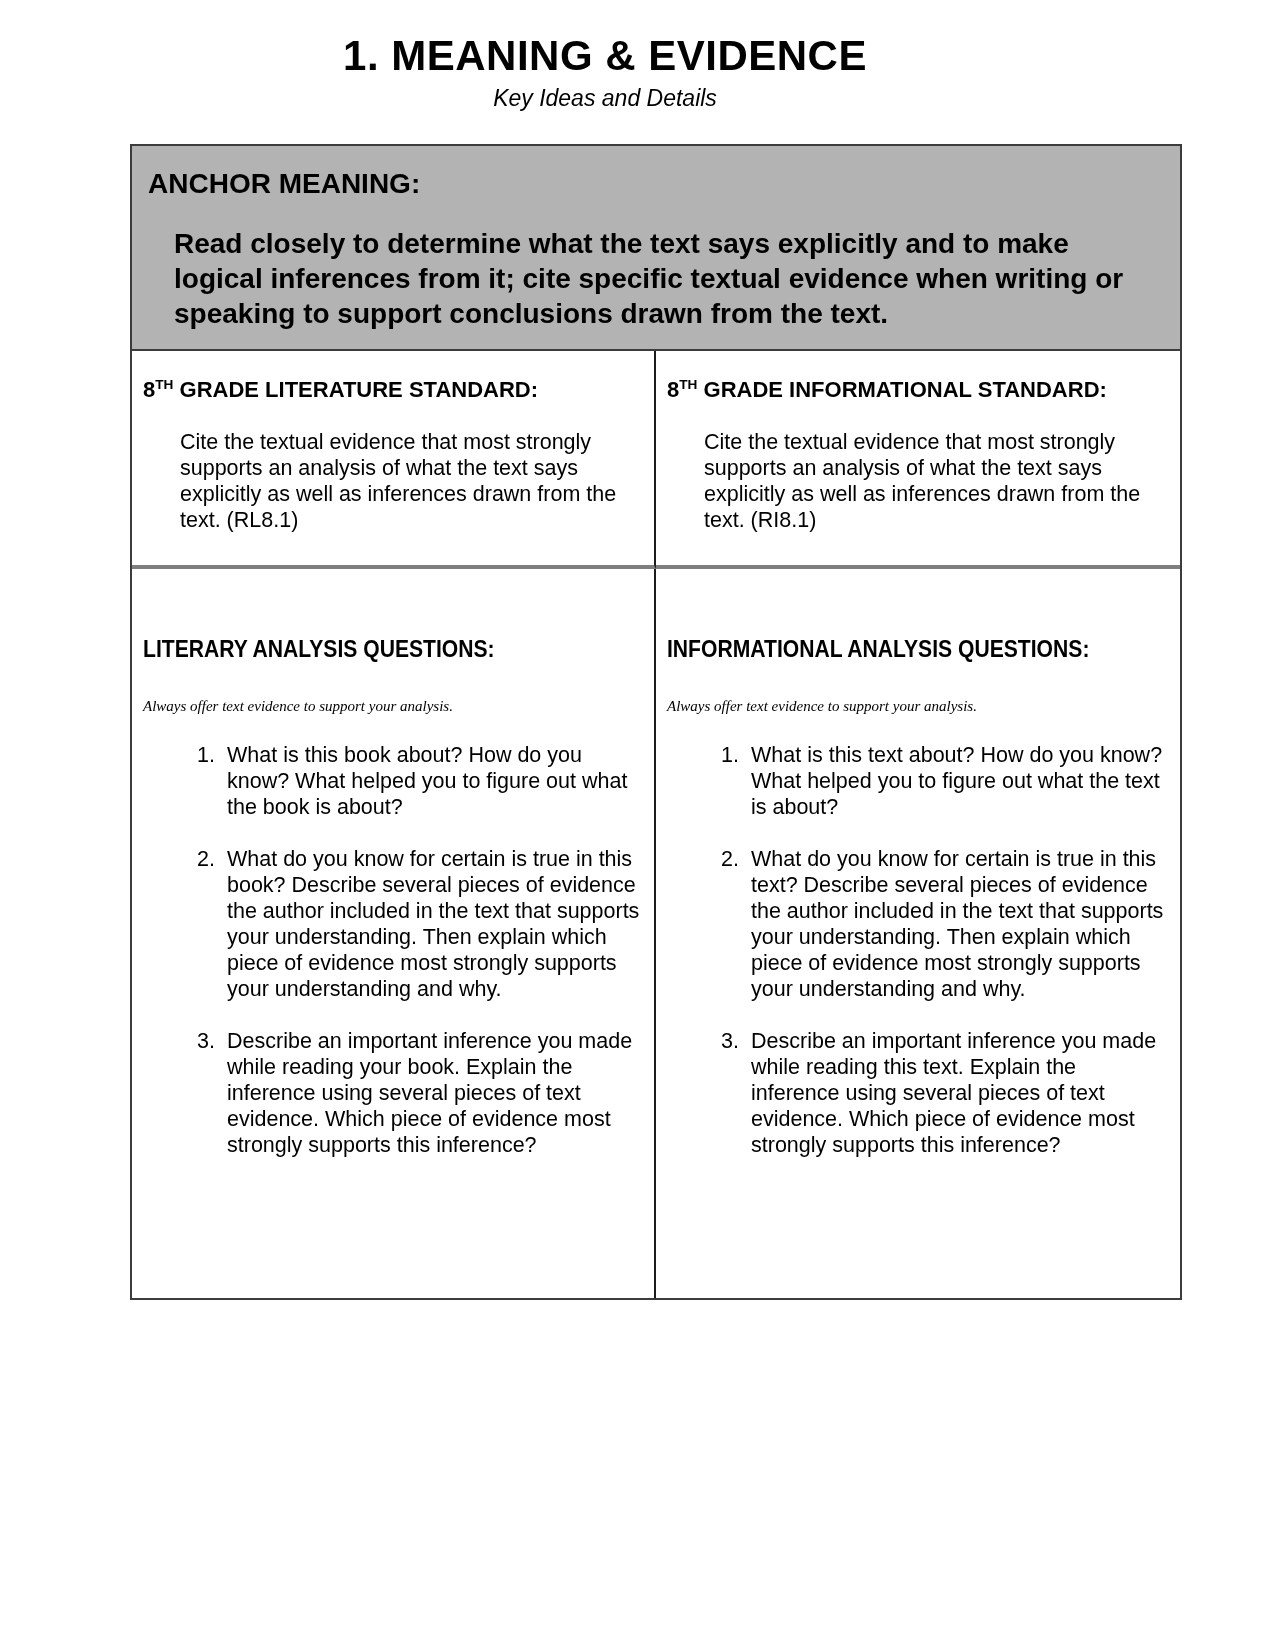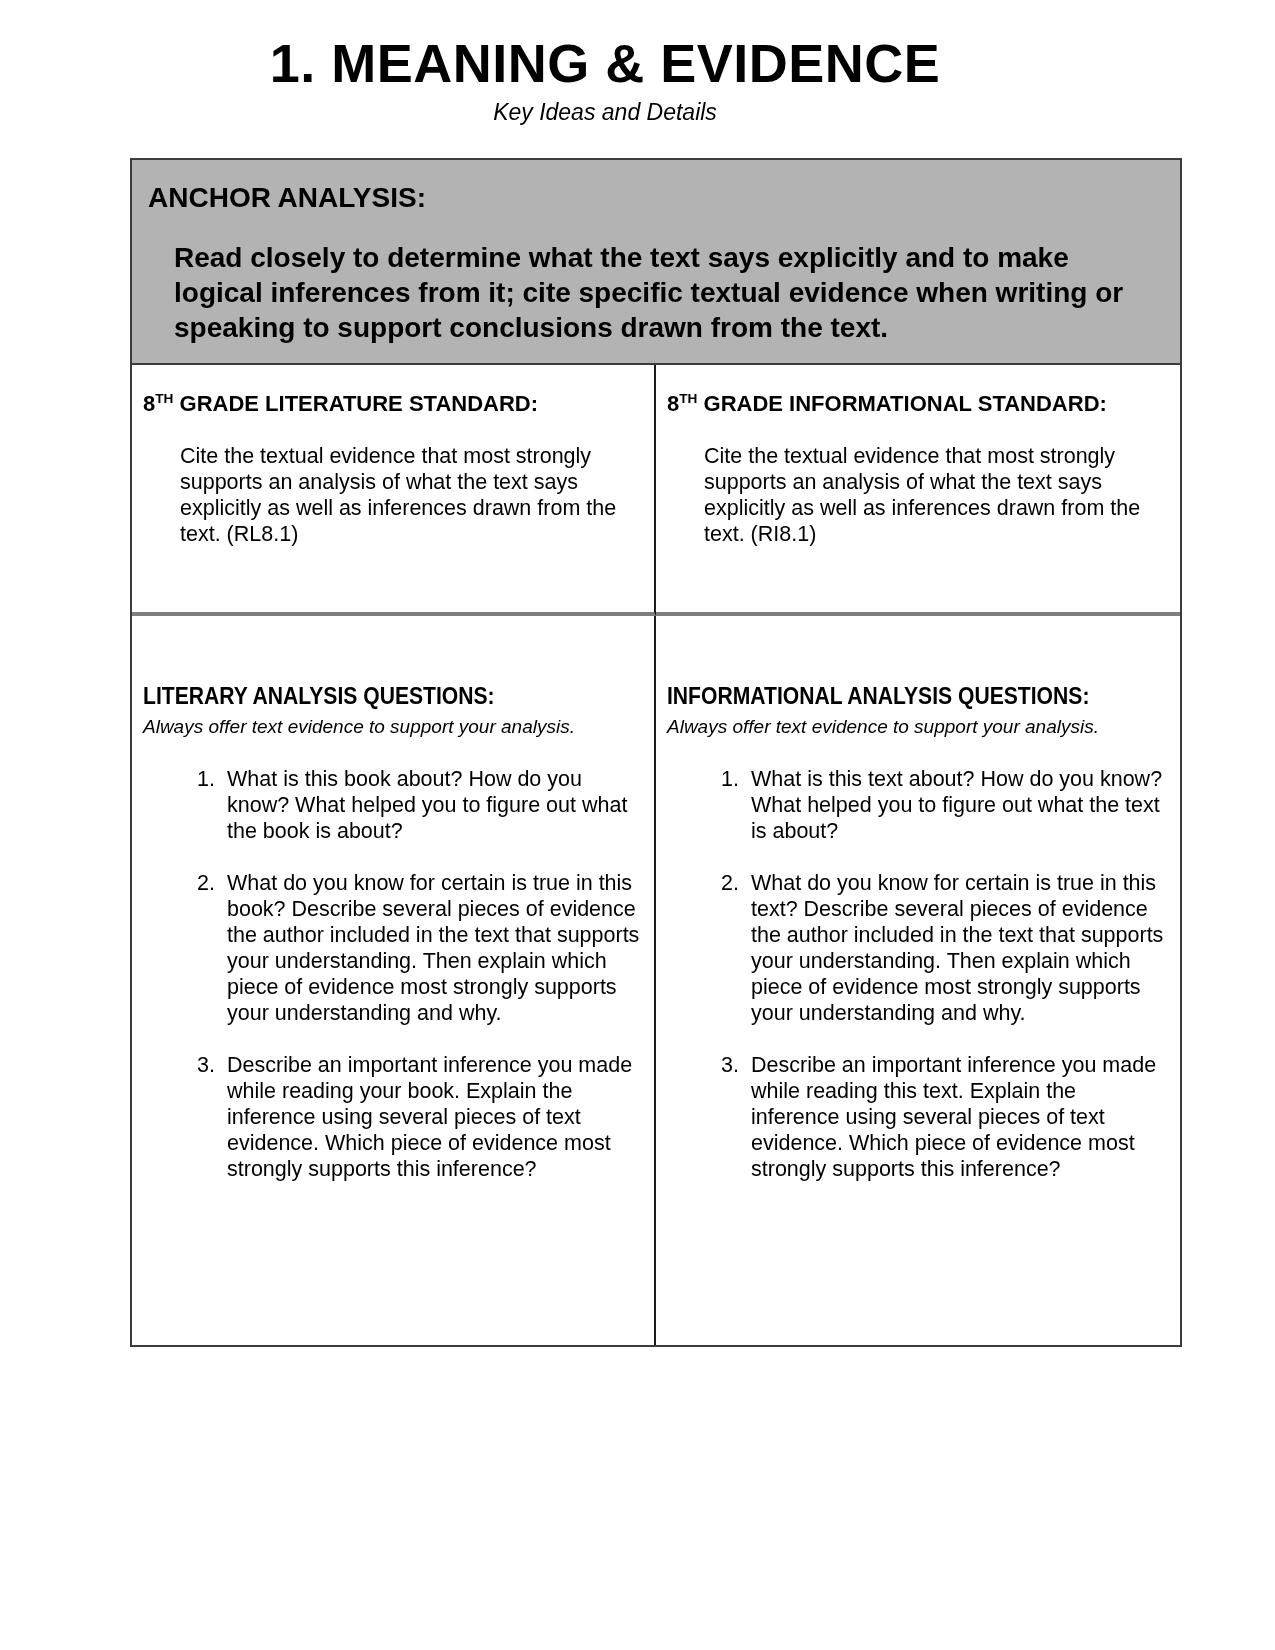--- a/index.html
+++ b/index.html
@@ -10,21 +10,21 @@
     color:#000;
     position:relative;
     overflow:hidden;
   }
   .header-block {
     margin:32px 0 0 130px;
     width:950px;
     text-align:center;
   }
   .page-title {
-    font-size:54px;
+    font-size:42px;
     font-weight:bold;
     letter-spacing:0.5px;
     line-height:1.15;
   }
   .page-subtitle {
     font-size:23px;
     font-style:italic;
     margin-top:5px;
     line-height:1.2;
   }
@@ -51,21 +51,21 @@
     margin:26px 0 0 26px;
   }
   .std-table {
     border:2px solid #3c3c3c;
     border-top:none;
     display:grid;
     grid-template-columns:1fr 1fr;
   }
   .cell { background:#fff; }
   .cell.left  { border-right:2px solid #1c1c1c; }
-  .cell.row1  { border-bottom:4px solid #7e7e7e; height:251px; padding:26px 14px 0 11px; }
+  .cell.row1  { border-bottom:4px solid #7e7e7e; height:218px; padding:26px 14px 0 11px; }
   .cell.row2  { height:729px; padding:66px 14px 0 11px; }
   .std-heading {
     font-size:22px;
     font-weight:bold;
     line-height:1.2;
   }
   .std-heading sup {
     font-size:0.62em;
     vertical-align:super;
     line-height:0;
@@ -78,24 +78,25 @@
   .qa-heading {
     font-size:24px;
     font-weight:bold;
     line-height:1.15;
     display:inline-block;
     transform:scaleX(0.88);
     transform-origin:left center;
     white-space:nowrap;
   }
   .qa-note {
-    font-size:19px;
+    font-size:15px;
     font-style:italic;
     line-height:1.2;
-    margin-top:7px;
+    margin-top:34px;
+    font-family:Liberation Serif, serif;
   }
   .qa-list {
     margin:27px 0 0 0;
     padding-left:78px;
     list-style:decimal;
   }
   .qa-list li {
     font-size:21.5px;
     line-height:1.21;
     margin-bottom:26px;
@@ -111,21 +112,21 @@
 <body>
 
 <div class="header-block">
   <div class="page-title">1. MEANING &amp; EVIDENCE</div>
   <div class="page-subtitle">Key Ideas and Details</div>
 </div>
 
 <div class="content">
 
   <div class="anchor-box">
-    <div class="anchor-heading">ANCHOR ANALYSIS:</div>
+    <div class="anchor-heading">ANCHOR MEANING:</div>
     <div class="anchor-body">Read closely to determine what the text says explicitly and to make logical inferences from it; cite specific textual evidence when writing or speaking to support conclusions drawn from the text.</div>
   </div>
 
   <div class="std-table">
 
     <div class="cell row1 left">
       <div class="std-heading"><span>8</span><sup>TH</sup><span> GRADE LITERATURE STANDARD:</span></div>
       <div class="std-body">Cite the textual evidence that most strongly supports an analysis of what the text says explicitly as well as inferences drawn from the text. (RL8.1)</div>
     </div>
 

